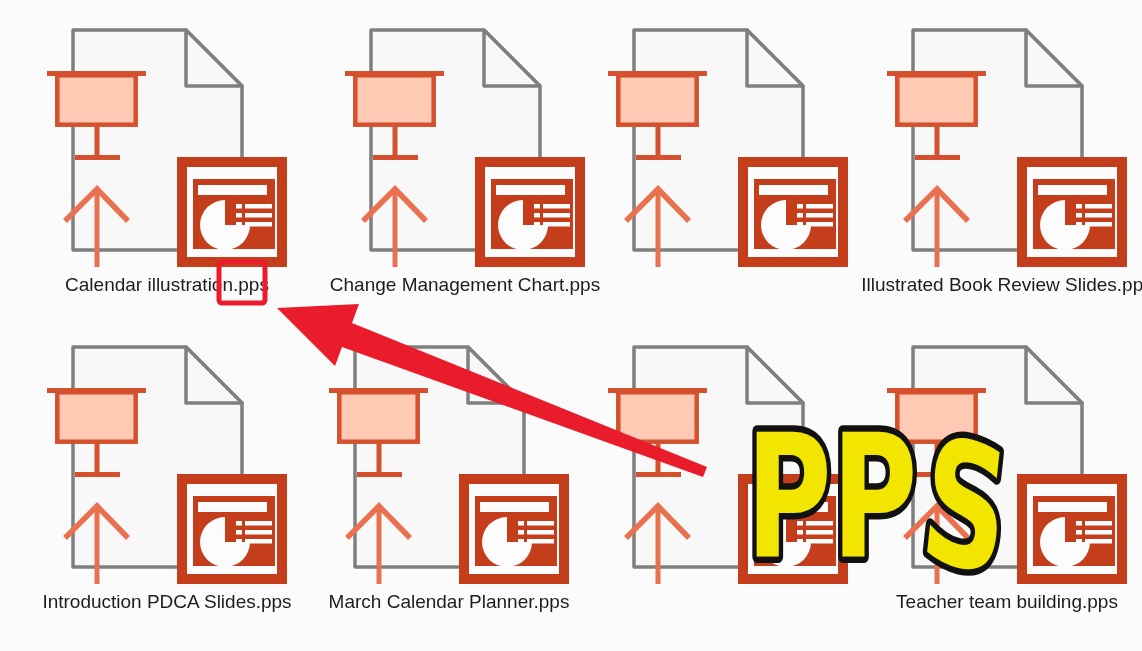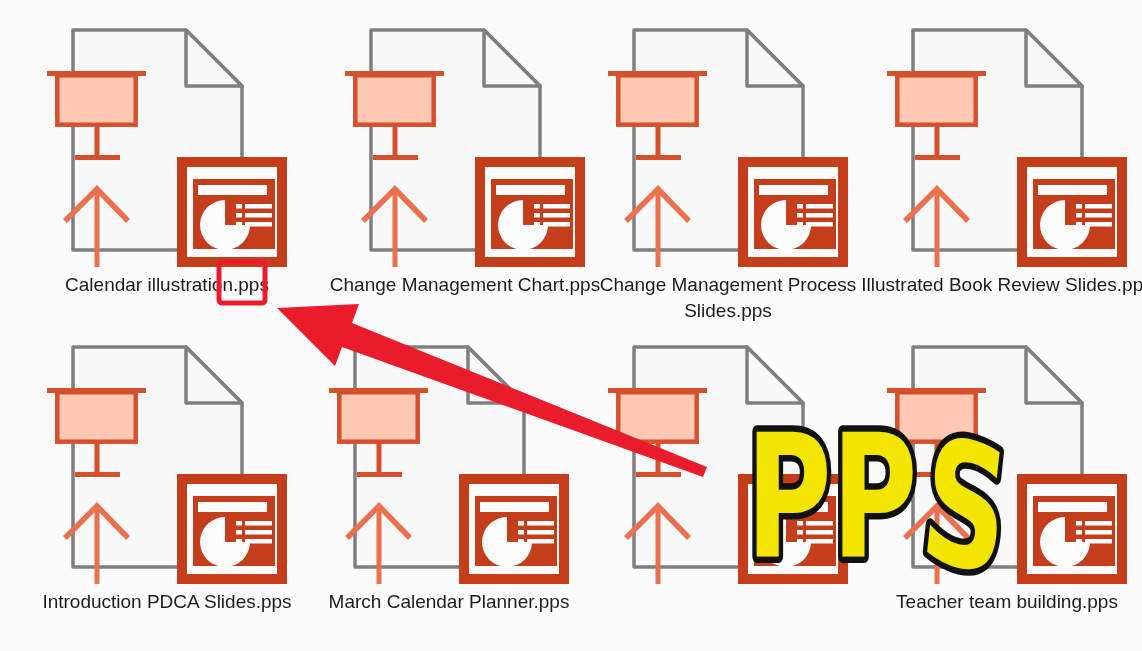--- a/index.html
+++ b/index.html
@@ -134,21 +134,20 @@
         <g>
           <rect class="w-fill" x="59" y="47" width="6" height="4.5"></rect>
           <rect class="w-fill" x="68" y="47" width="27" height="4.5"></rect>
           <rect class="w-fill" x="59" y="56" width="6" height="4.5"></rect>
           <rect class="w-fill" x="68" y="56" width="27" height="4.5"></rect>
           <rect class="w-fill" x="59" y="65" width="6" height="4.5"></rect>
           <rect class="w-fill" x="68" y="65" width="27" height="4.5"></rect>
         </g>
       </g>
     </svg>
-    <div class="file-label">Change Management Process Slides.pps</div>
   </div>
 
   <div class="file-cell" style="left: 866px; top: 12px;">
     <svg class="icon-art" width="282" height="262" viewBox="0 0 282 262">
       <path class="doc-body" d="M47,18 L160,18 L216,74 L216,238 L47,238 Z"></path>
       <path class="doc-flap" d="M160,18 L160,74 L216,74 Z"></path>
       <g>
         <rect class="o-fill" x="21" y="59" width="99" height="5"></rect>
         <rect class="board" x="31.3" y="63.3" width="78.4" height="49.4"></rect>
         <rect class="o-fill" x="68.5" y="112" width="5" height="33"></rect>

